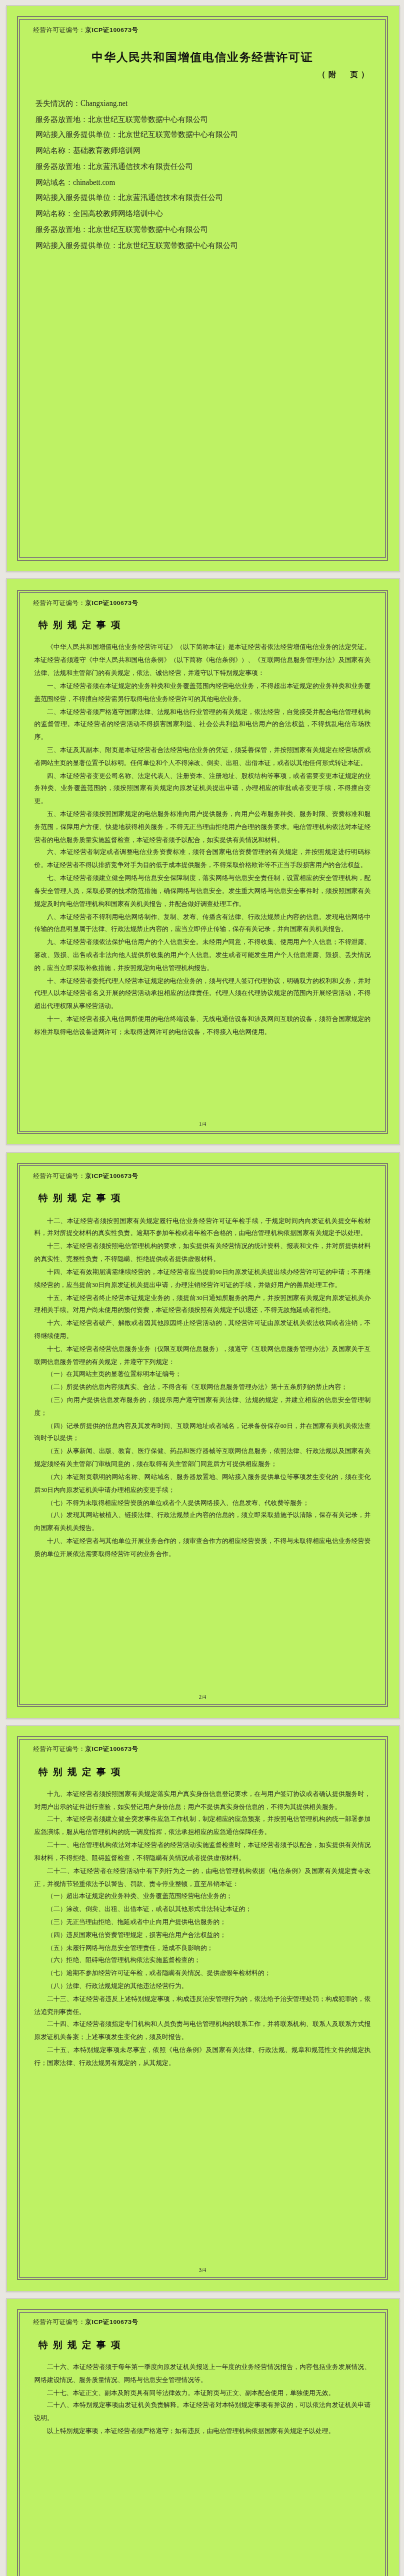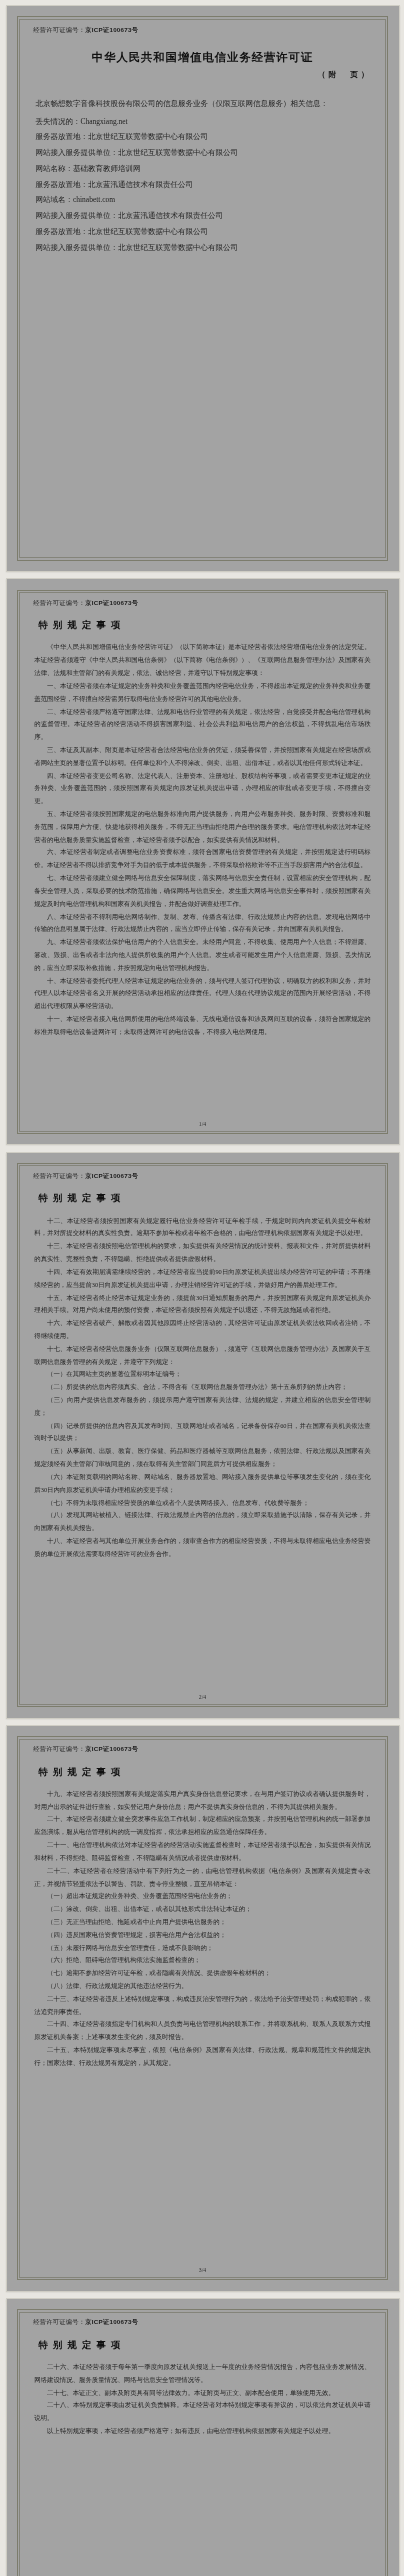--- a/index.html
+++ b/index.html
@@ -13,21 +13,21 @@
     padding:5.2px 0 5.7px;
     display:flex;
     flex-direction:column;
     align-items:center;
     gap:6.2px;
   }
   .page {
     position:relative;
     width:394px;
     height:567px;
-    background:#a3a3a3;
+    background:#bef264;
     border:0.5px solid #cfcdc4;
     box-sizing:border-box;
     box-shadow:0 0.5px 1.5px rgba(0,0,0,.12);
   }
   .frame {
     position:absolute;
     inset:10.3px;
     border:0.5px solid #7c7c6c;
     box-sizing:border-box;
   }
@@ -118,30 +118,30 @@
   <section class="page">
     <div class="frame">
       <div class="frame-inner"></div>
       <div class="content">
         <div class="license-line">
           <span>经营许可证编号：</span><span class="lic-no">京ICP证100673号</span>
         </div>
         <h1 class="cert-title">中华人民共和国增值电信业务经营许可证</h1>
         <div class="cert-subtitle">（附　页）</div>
         <div class="annex-body">
-          <p class="annex-intro">北京畅想数字音像科技股份有限公司的信息服务业务（仅限互联网信息服务）相关信息：</p>
           <div>
 
               <p class="annex-line">丢失情况的：Changxiang.net</p>
               <p class="annex-line">服务器放置地：北京世纪互联宽带数据中心有限公司</p>
               <p class="annex-line">网站接入服务提供单位：北京世纪互联宽带数据中心有限公司</p>
               <p class="annex-line">网站名称：基础教育教师培训网</p>
               <p class="annex-line">服务器放置地：北京蓝汛通信技术有限责任公司</p>
               <p class="annex-line">网站域名：chinabett.com</p>
               <p class="annex-line">网站接入服务提供单位：北京蓝汛通信技术有限责任公司</p>
+              <p class="annex-line">网站名称：全国高校教师网络培训中心</p>
               <p class="annex-line">服务器放置地：北京世纪互联宽带数据中心有限公司</p>
               <p class="annex-line">网站接入服务提供单位：北京世纪互联宽带数据中心有限公司</p>
             </div>
         </div>
       </div>
     </div>
   </section>
 
   <section class="page">
     <div class="frame">

